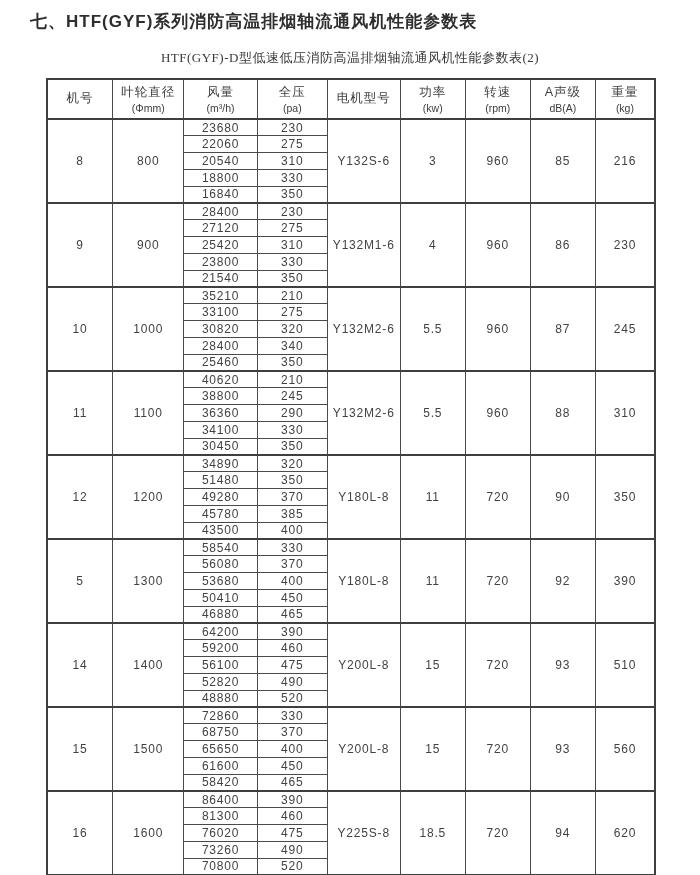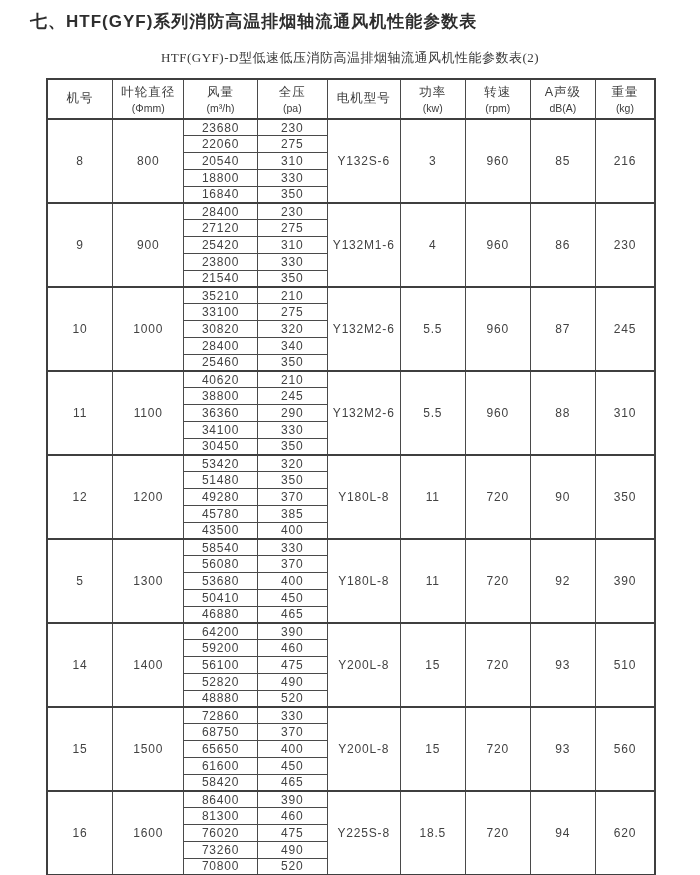--- a/index.html
+++ b/index.html
@@ -207,21 +207,21 @@
         <td>34100</td>
         <td>330</td>
       </tr>
       <tr>
         <td>30450</td>
         <td>350</td>
       </tr>
       <tr class="group-start">
         <td rowspan="5">12</td>
         <td rowspan="5">1200</td>
-        <td>53420</td>
+        <td>34890</td>
         <td>320</td>
         <td rowspan="5">Y180L-8</td>
         <td rowspan="5">11</td>
         <td rowspan="5">720</td>
         <td rowspan="5">90</td>
         <td rowspan="5">350</td>
       </tr>
       <tr>
         <td>51480</td>
         <td>350</td>

